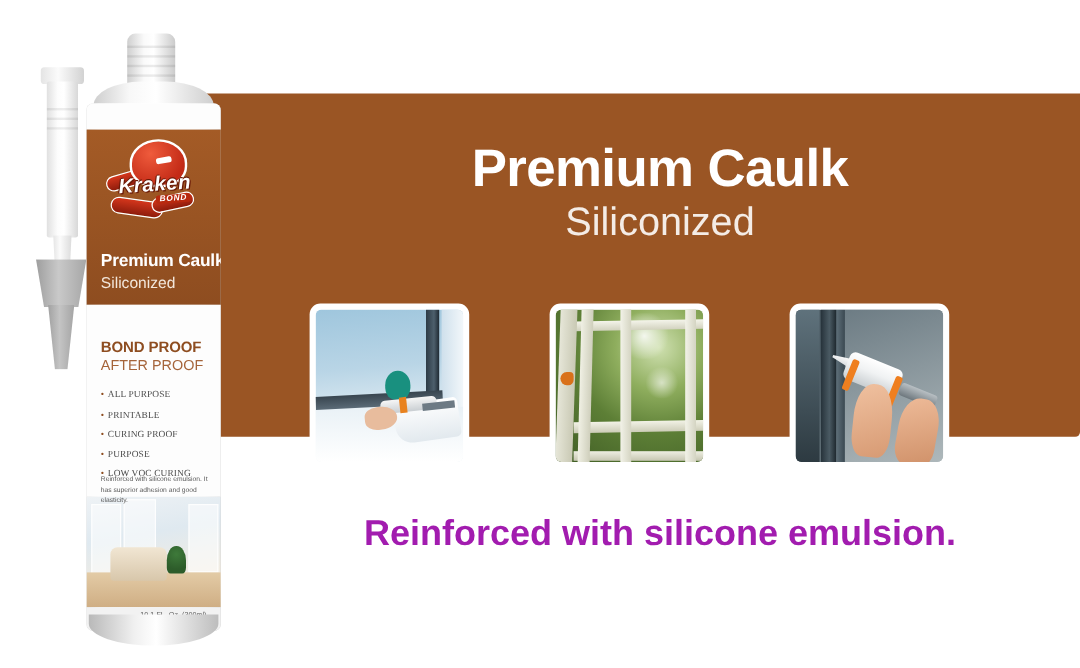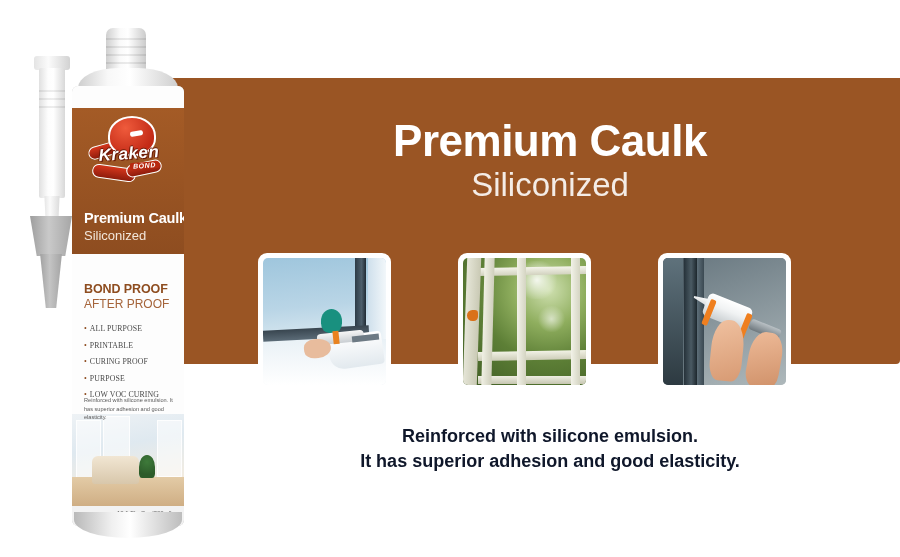--- a/index.html
+++ b/index.html
@@ -236,22 +236,22 @@
     transform: rotate(10deg);
   }
 
   
   #tagline {
     position: absolute;
     left: 200px;
     top: 424px;
     width: 700px;
     text-align: center;
-    color: #0f172a;
-    font-size: 18px;
+    color: #a21caf;
+    font-size: 30px;
     font-weight: bold;
     line-height: 1.38;
   }
 
   
   #tube-wrap {
     position: absolute;
     left: 18px;
     top: 28px;
     width: 180px;
@@ -509,21 +509,20 @@
       <div class="p3-band-a"></div>
       <div class="p3-band-b"></div>
       <div class="p3-rod"></div>
       <div class="p3-hand-a"></div>
       <div class="p3-hand-b"></div>
     </div>
   </div>
 
   <div id="tagline">
     <div>Reinforced with silicone emulsion.</div>
-    <div>It has superior adhesion and good elasticity.</div>
   </div>
 
   <div id="tube-wrap">
 
     <div id="applicator">
       <div class="app-collar"></div>
       <div class="app-body"></div>
       <div class="app-rib" style="top:34px"></div>
       <div class="app-rib" style="top:42px"></div>
       <div class="app-rib" style="top:50px"></div>

